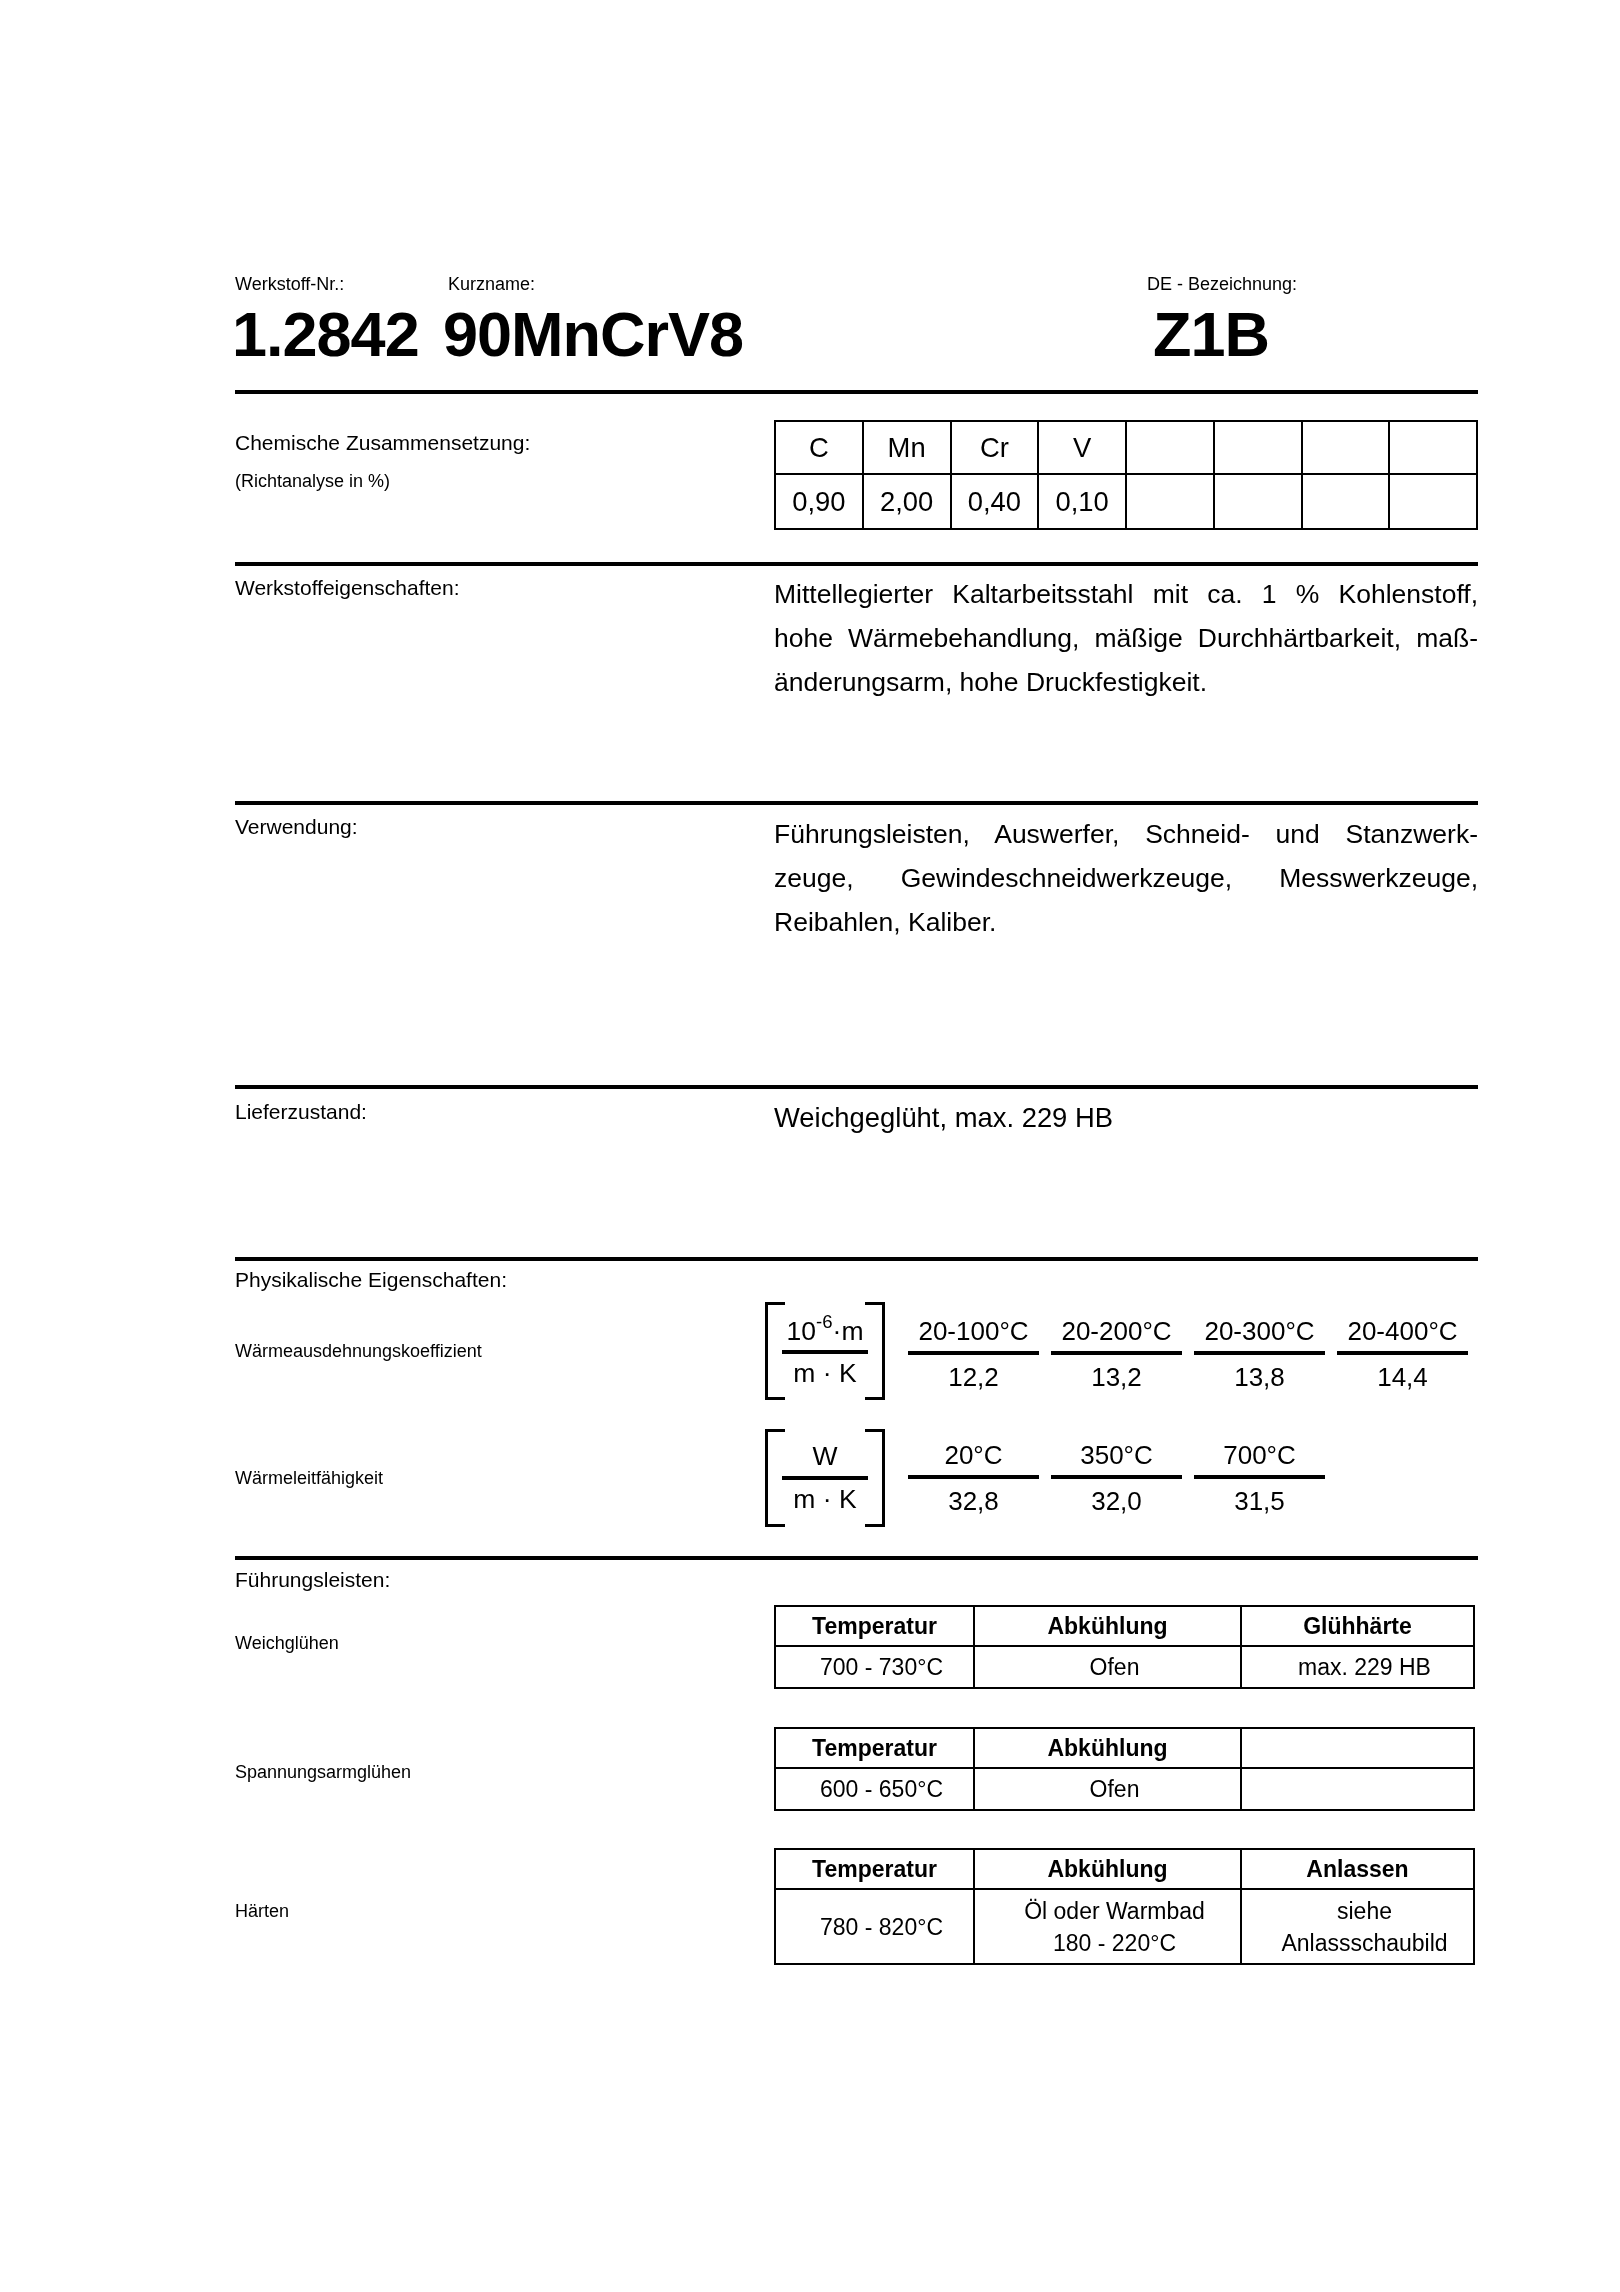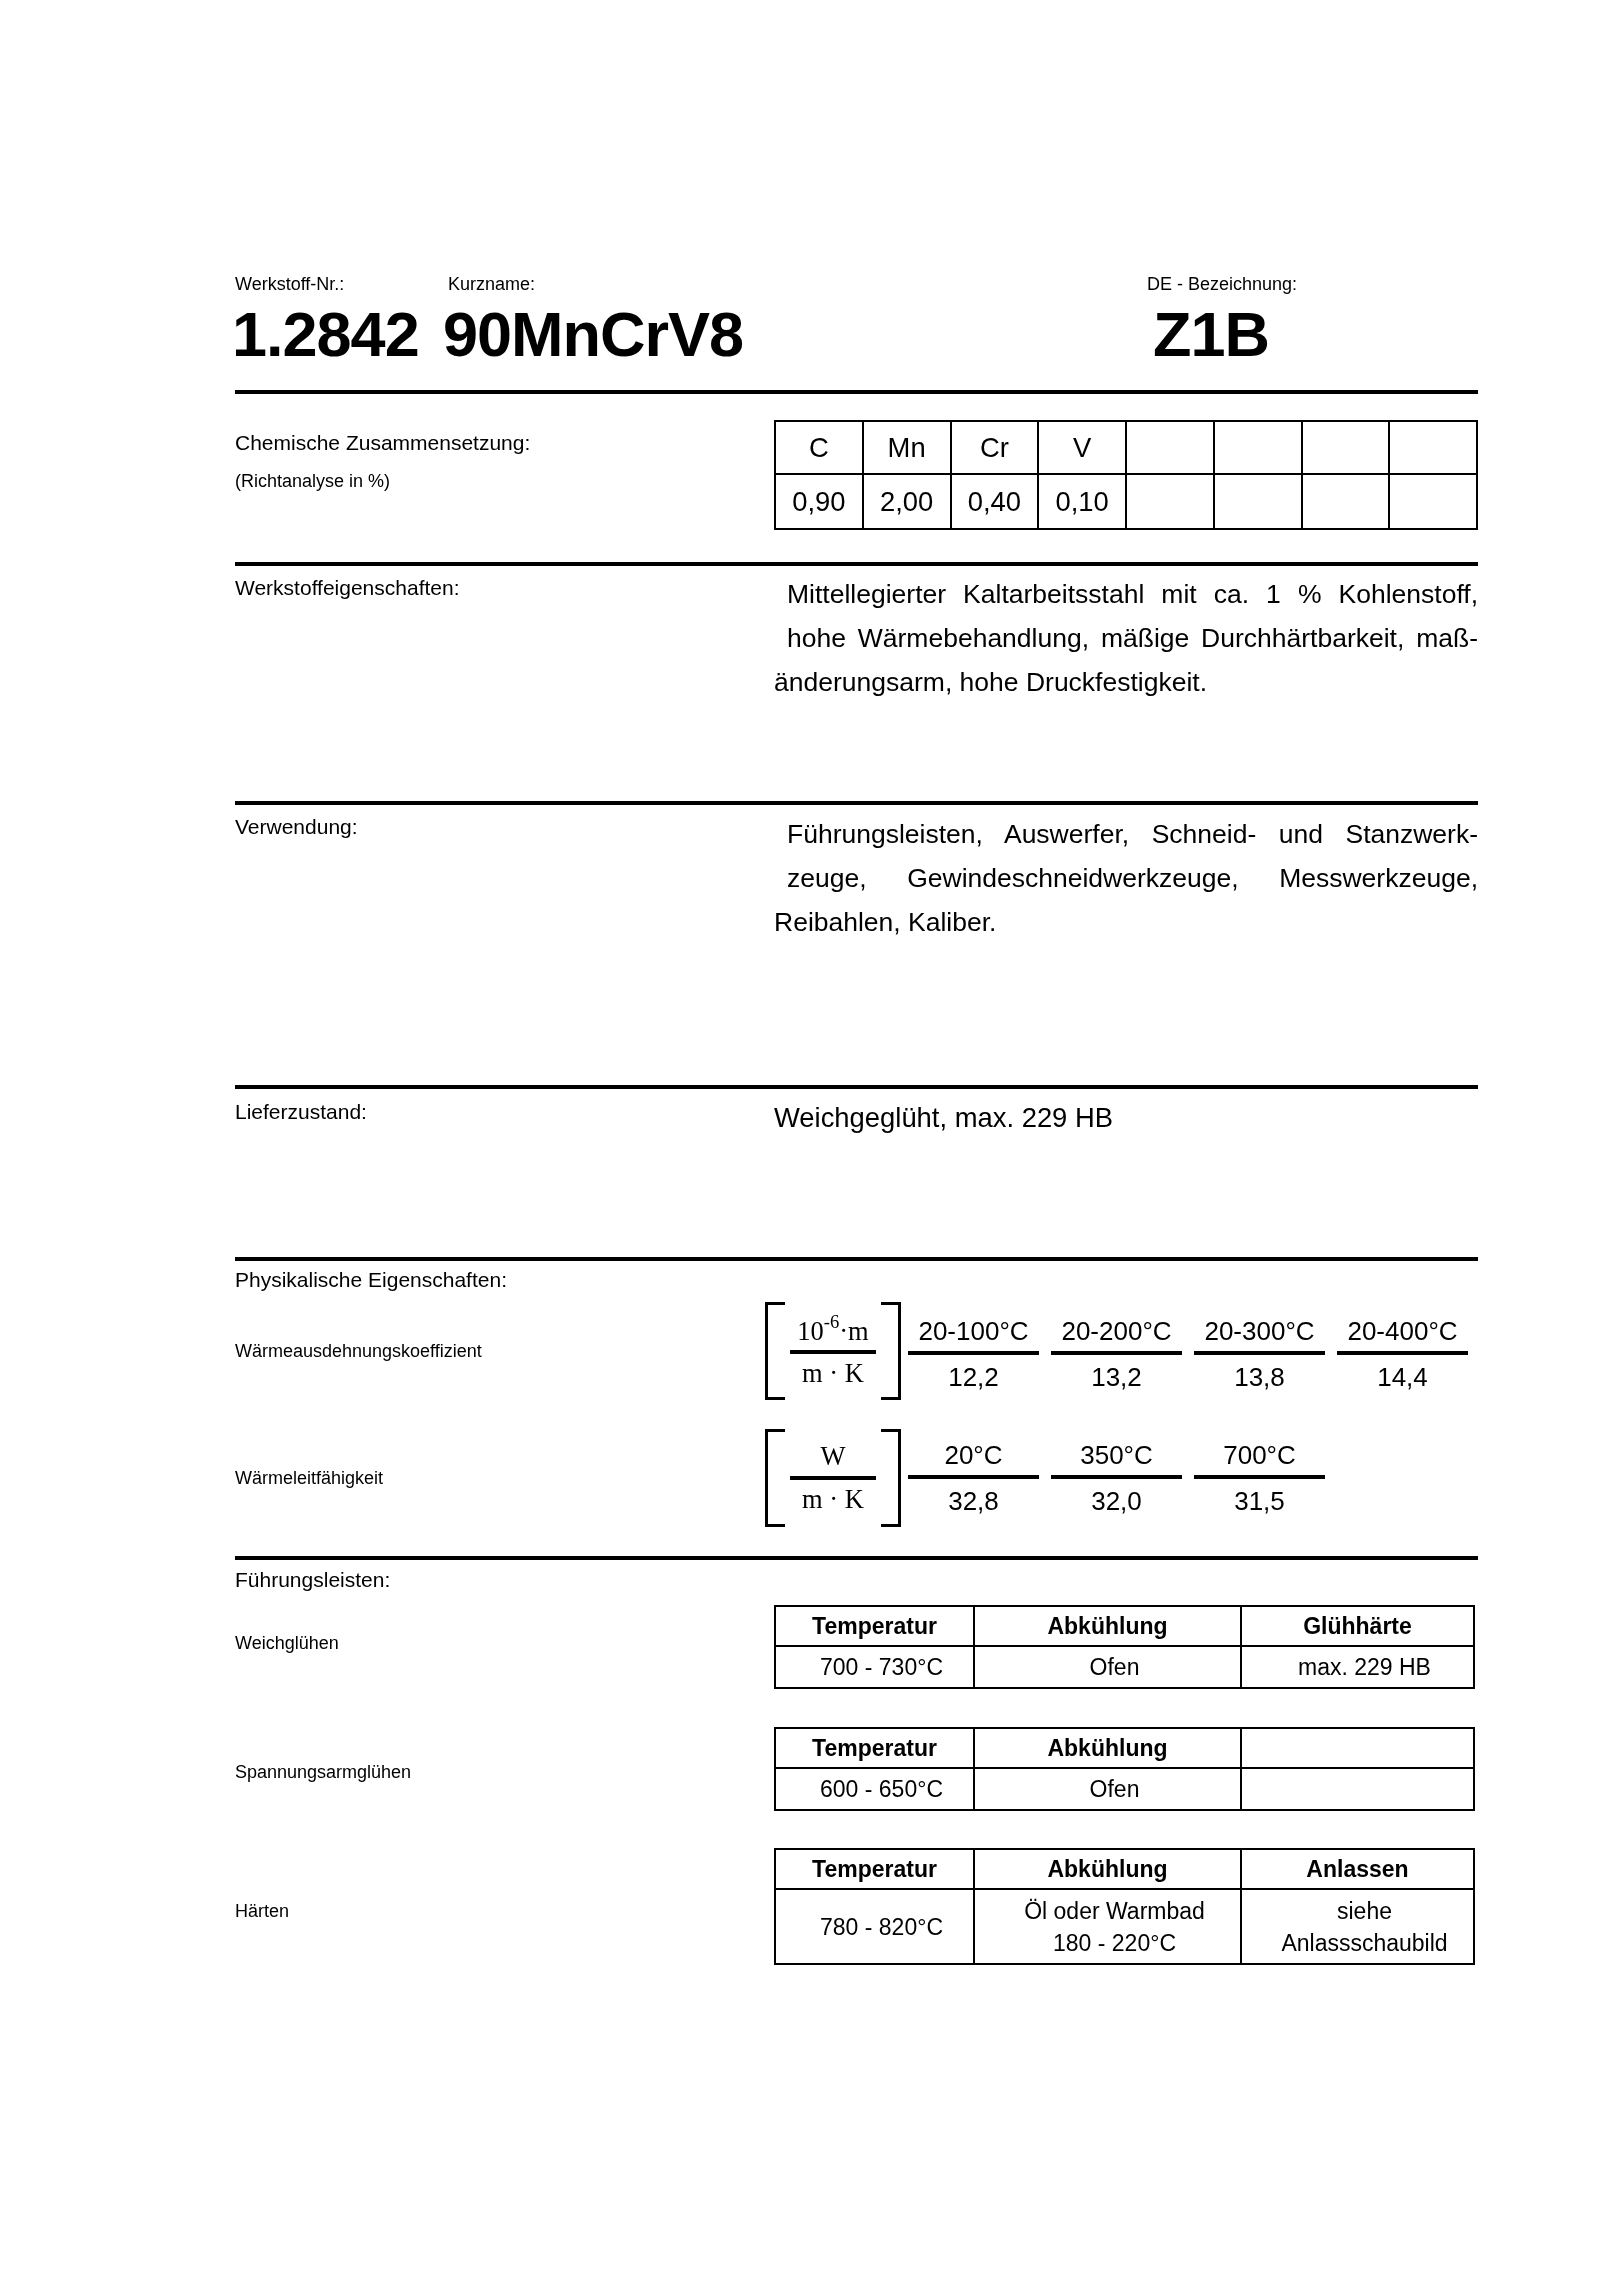--- a/index.html
+++ b/index.html
@@ -12,31 +12,31 @@
     margin:0 auto;
     overflow:hidden;
   }
   .abs{position:absolute;}
   .label{font-size:18px;line-height:1.15;white-space:nowrap;}
   .big{font-size:63px;font-weight:bold;line-height:1;white-space:nowrap;letter-spacing:-1px;}
   .h1{font-size:21px;font-weight:normal;line-height:1.15;white-space:nowrap;}
   .rule{position:absolute;left:235px;width:1243px;height:3.9px;background:#000;}
   .bodytext{font-size:27.4px;line-height:44px;}
   .para{width:704px;font-size:26.5px;line-height:44px;}
-  .para .jline{text-align:justify;text-align-last:justify;margin-left:13px;}
+  .para .jline{text-align:justify;text-align-last:justify;}
   .para .lline{text-align:left;}
 
   
   table.chem{border-collapse:collapse;table-layout:fixed;width:704px;}
   table.chem td{border:2.9px solid #000;text-align:center;font-size:27.4px;padding:0;overflow:hidden;}
   table.chem tr.chem-h td{height:51px;}
   table.chem tr.chem-v td{height:53px;}
 
   
-  .unit{width:136px;height:98px;font-family:Liberation Serif, serif;}
+  .unit{width:120px;height:98px;}
   .unit::before{content:"";position:absolute;left:0;top:0;bottom:0;width:19.6px;
     border:3.9px solid #000;border-right:none;box-sizing:border-box;}
   .unit::after{content:"";position:absolute;right:0;top:0;bottom:0;width:19.6px;
     border:3.9px solid #000;border-left:none;box-sizing:border-box;}
   .unit-inner{position:absolute;left:15.7px;right:15.7px;top:0;bottom:0;
     display:flex;flex-direction:column;justify-content:center;align-items:center;}
   .unum,.uden{font-size:26.5px;line-height:1.1;white-space:nowrap;}
   .unum sup{font-size:18.6px;position:relative;top:-2px;}
   .uline{height:3.9px;background:#000;width:86px;margin:4.9px 0;}
 

